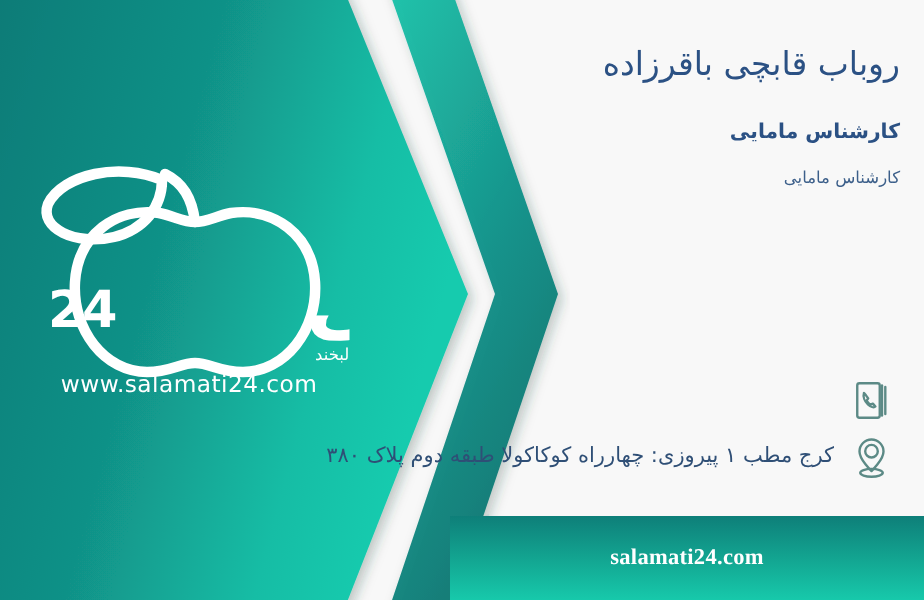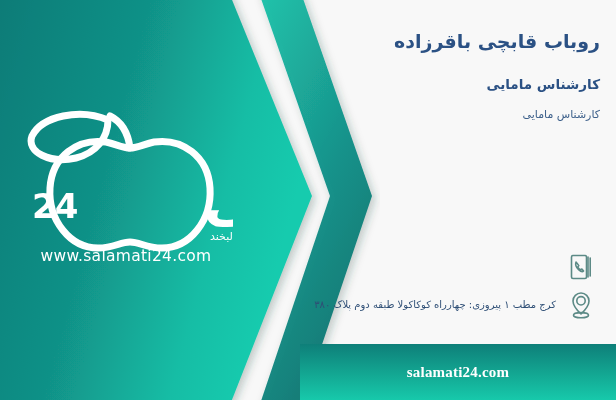--- a/index.html
+++ b/index.html
@@ -46,22 +46,22 @@
   
   #right-col {
     position: absolute;
     right: 16px;
     top: 30px;
     width: 360px;
     text-align: right;
     direction: rtl;
   }
   #person-name {
-    font-size: 19px;
-    font-weight: bold;
+    font-size: 22px;
+    font-weight: normal;
     color: #2b5184;
     letter-spacing: 0px;
     line-height: 1.25;
     white-space: nowrap;
   }
   #job-title-primary {
     margin-top: 22px;
     font-size: 13.5px;
     font-weight: bold;
     color: #2b5184;
@@ -93,21 +93,21 @@
   .contact-icon {
     width: 38px;
     height: 38px;
     flex: 0 0 38px;
     display: flex;
     align-items: center;
     justify-content: center;
   }
   .contact-icon svg { display: block; }
   .contact-text {
-    font-size: 10px;
+    font-size: 14px;
     color: #2f4f76;
     padding-right: 6px;
     padding-left: 6px;
     line-height: 1.4;
     white-space: nowrap;
     margin-left: 24px;
   }
 
   
   #bottom-bar {

